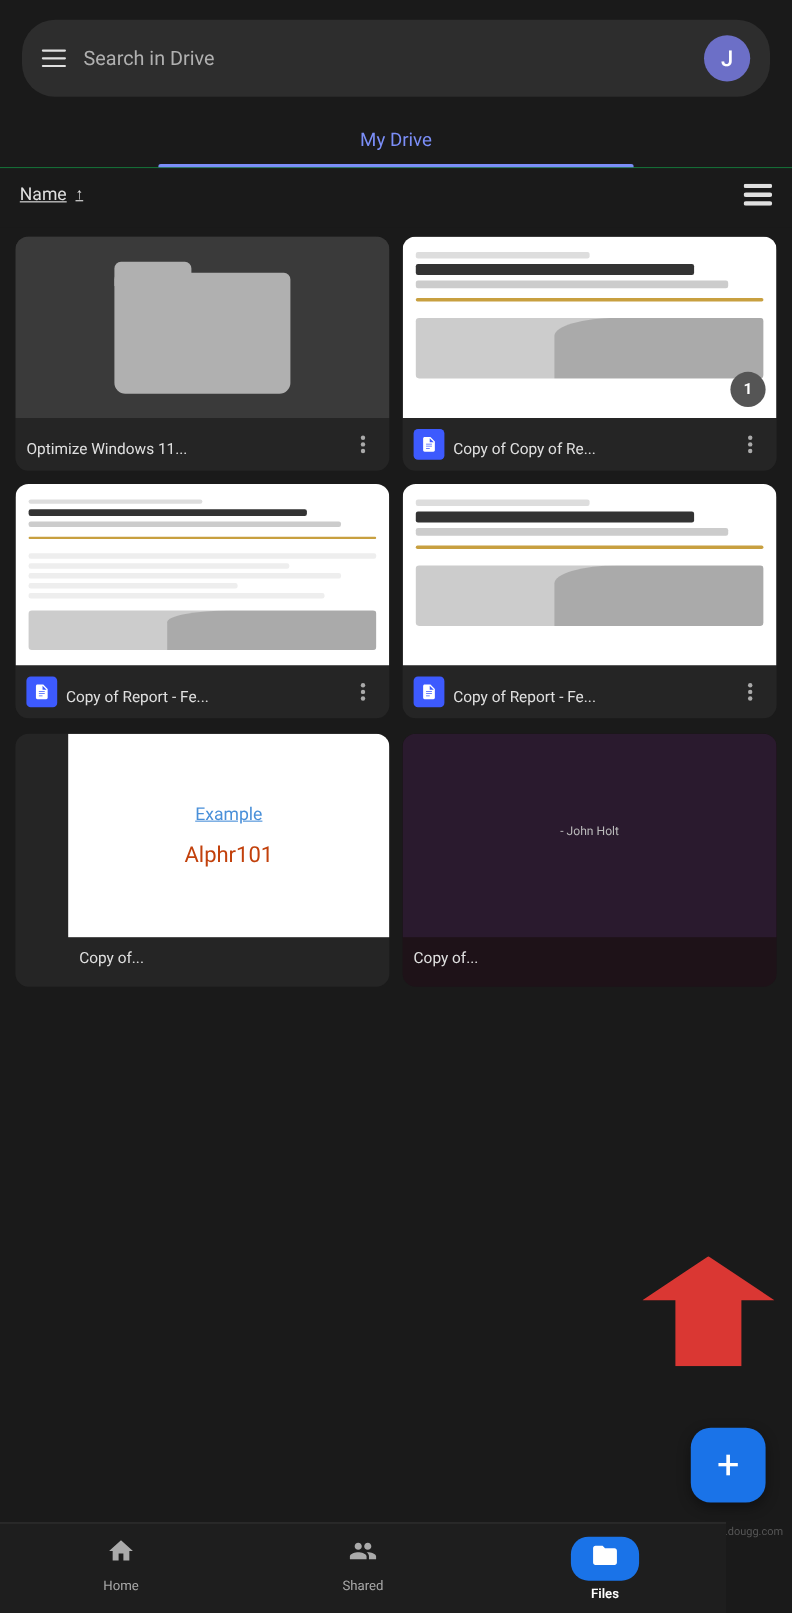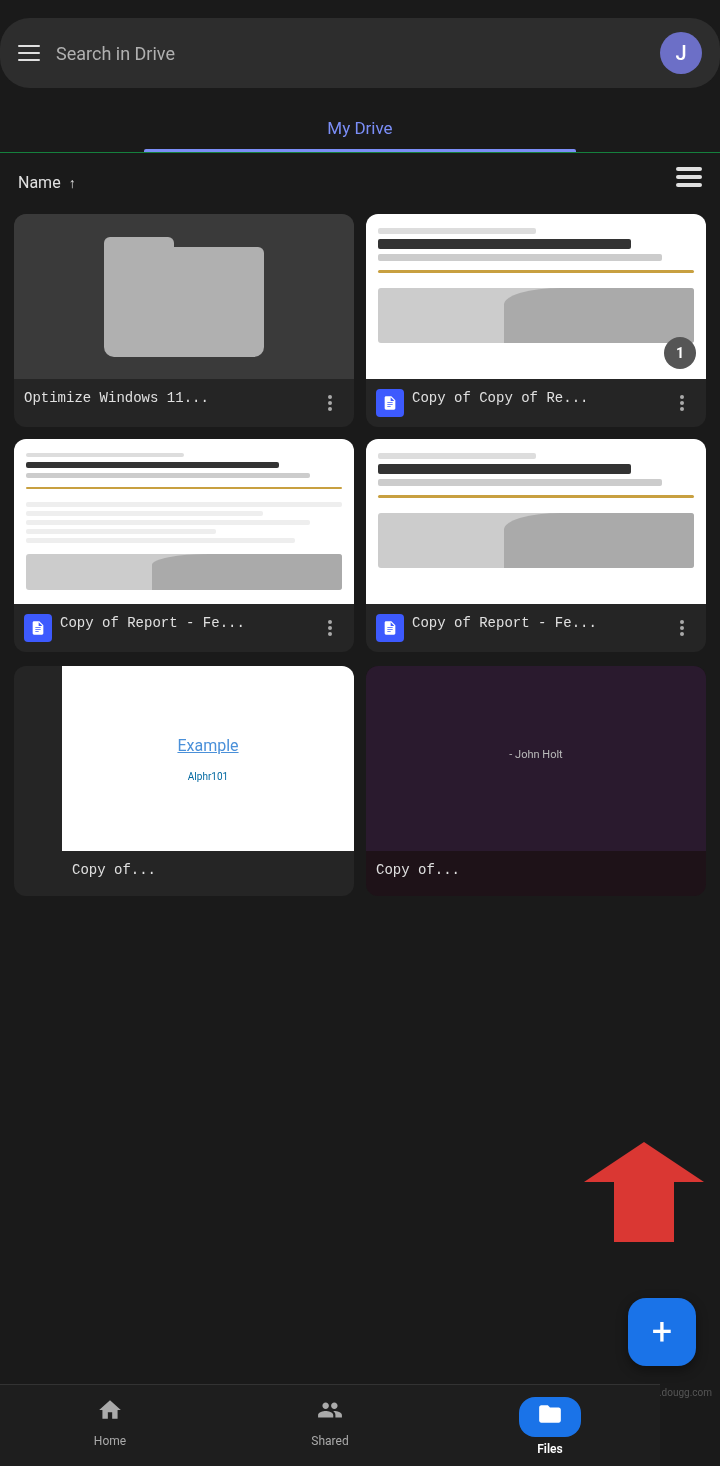--- a/index.html
+++ b/index.html
@@ -9,21 +9,21 @@
       min-height: 1466px;
       background: #1a1a1a;
       font-family: 'Roboto', Arial, sans-serif;
       color: #e8e8e8;
       position: relative;
       overflow-x: hidden;
     }
 
     
     .header {
-      padding: 18px 0 12px;
+      padding: 18px 20px 12px;
       background: #1a1a1a;
     }
     .search-bar {
       display: flex;
       align-items: center;
       background: #2d2d2d;
       border-radius: 30px;
       padding: 14px 18px;
       gap: 16px;
     }
@@ -84,24 +84,25 @@
       left: 20%;
       width: 60%;
       height: 3px;
       background: #7b8ef7;
       border-radius: 2px 2px 0 0;
     }
 
     
     .sort-bar {
       display: flex;
-      align-items: flex-end;
+      align-items: flex-start;
       justify-content: space-between;
       padding: 14px 18px;
       background: #1a1a1a;
+      text-decoration: underline;
     }
     .sort-label {
       display: flex;
       align-items: center;
       gap: 8px;
       font-size: 16px;
       color: #e0e0e0;
       cursor: pointer;
     }
     .sort-arrow {
@@ -243,24 +244,23 @@
       align-items: center;
       justify-content: center;
       font-size: 14px;
       color: white;
       font-weight: bold;
     }
 
     
     .file-info {
       display: flex;
-      align-items: flex-start;
+      align-items: flex-end;
       padding: 10px 10px 10px 10px;
       gap: 8px;
-      font-family: Liberation Mono, monospace;
     }
     .file-type-icon {
       width: 28px;
       height: 28px;
       background: #3d5afe;
       border-radius: 4px;
       display: flex;
       align-items: center;
       justify-content: center;
       flex-shrink: 0;
@@ -296,22 +296,22 @@
       height: 4px;
       background: #aaa;
       border-radius: 50%;
     }
     .example-link {
       color: #4a90d9;
       font-size: 16px;
       text-decoration: underline;
     }
     .example-author {
-      color: #0369a1;
-      font-size: 10px;
+      color: #c2410c;
+      font-size: 20px;
     }
 
     
     .red-arrow-overlay {
       position: absolute;
       right: 16px;
       bottom: 220px;
       z-index: 10;
       pointer-events: none;
     }

